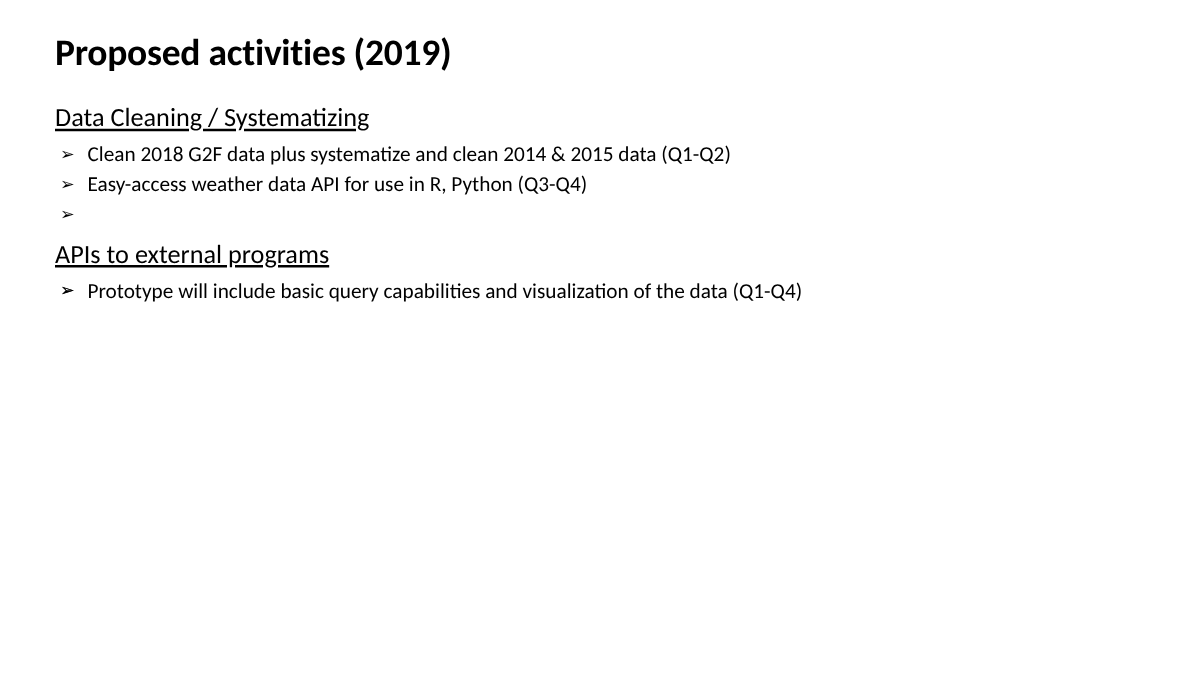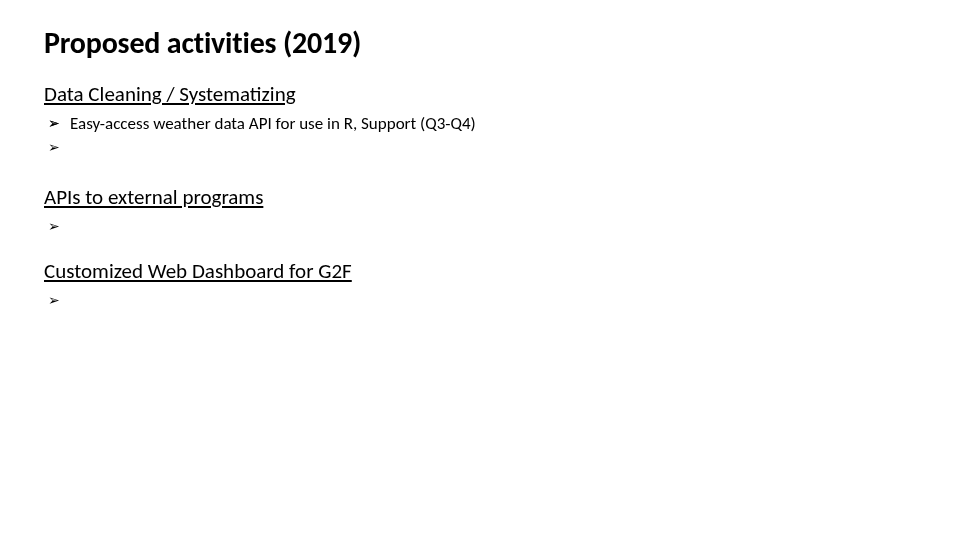--- a/index.html
+++ b/index.html
@@ -1,50 +1,51 @@
 <!DOCTYPE html>
 <html><head>
 <meta charset="utf-8">
 <style>
   * { margin: 0; padding: 0; box-sizing: border-box; }
   html, body { width: 960px; height: 540px; background: #ffffff; font-family: "Calibri", "Segoe UI", Arial, sans-serif; color: #000; }
   .slide { padding: 24px 44px; }
   .title { font-size: 30px; font-weight: 700; margin-bottom: 14px; letter-spacing: -0.2px; }
   .section-heading { font-size: 21px; font-weight: 400; text-decoration: underline; margin-top: 20px; margin-bottom: 6px; }
-  .section-heading.tight { margin-top: 48px; }
+  .section-heading.tight { margin-top: 30px; }
   ul.bullets { list-style: none; padding-left: 4px; margin-bottom: 0; }
   ul.bullets li { font-size: 17px; line-height: 1.35; padding-left: 22px; position: relative; margin-bottom: 1px; }
   ul.bullets li .arrow { position: absolute; left: 0; top: 0; font-size: 14px; line-height: 22px; }
 </style>
 </head>
 <body>
 
 <div class="slide">
   <h1 class="title">Proposed activities (2019)</h1>
 
   <div class="section-heading">Data Cleaning / Systematizing</div>
   <ul class="bullets">
     <li>
       <span class="arrow">➢</span>
+      <span>Clean 2018 G2F data plus systematize and clean 2014 &amp; 2015 data (Q1-Q2)</span>
     </li>
     <li>
       <span class="arrow">➢</span>
-      <span>Easy-access weather data API for use in R, Support (Q3-Q4)</span>
+      <span>Easy-access weather data API for use in R, Python (Q3-Q4)</span>
     </li>
     <li>
       <span class="arrow">➢</span>
     </li>
   </ul>
 
   <div class="section-heading tight">APIs to external programs</div>
   <ul class="bullets">
     <li>
       <span class="arrow">➢</span>
     </li>
   </ul>
 
-  <div class="section-heading tight">Customized Web Dashboard for G2F</div>
   <ul class="bullets">
     <li>
       <span class="arrow">➢</span>
+      <span>Prototype will include basic query capabilities and visualization of the data (Q1-Q4)</span>
     </li>
   </ul>
 </div>
 
 </body></html>

